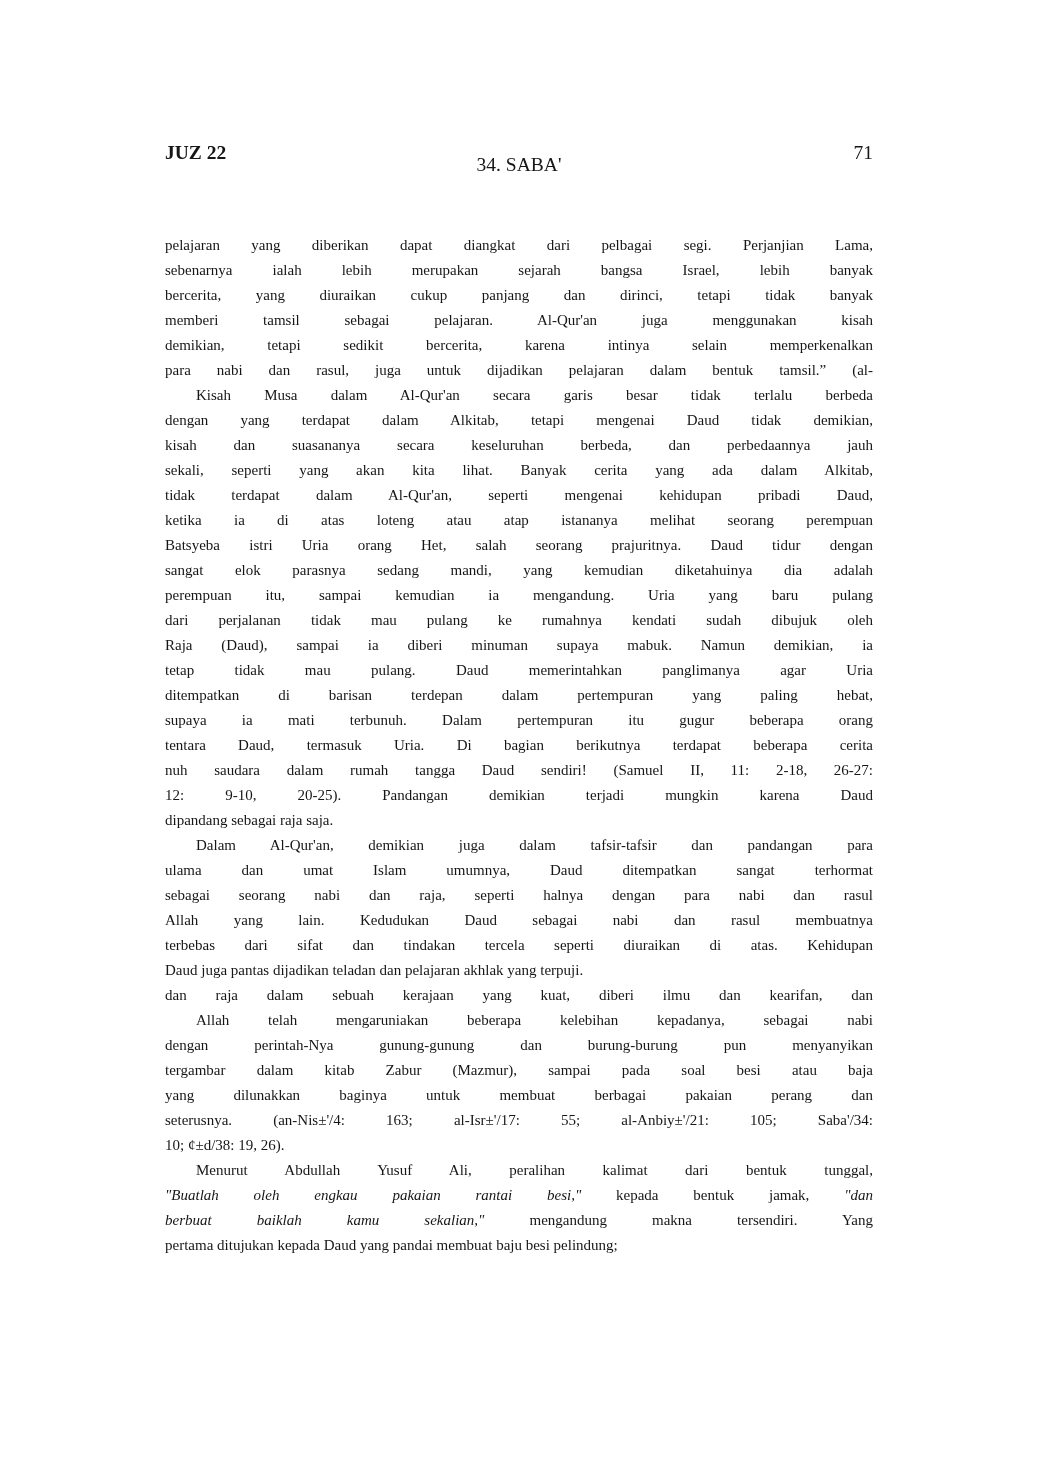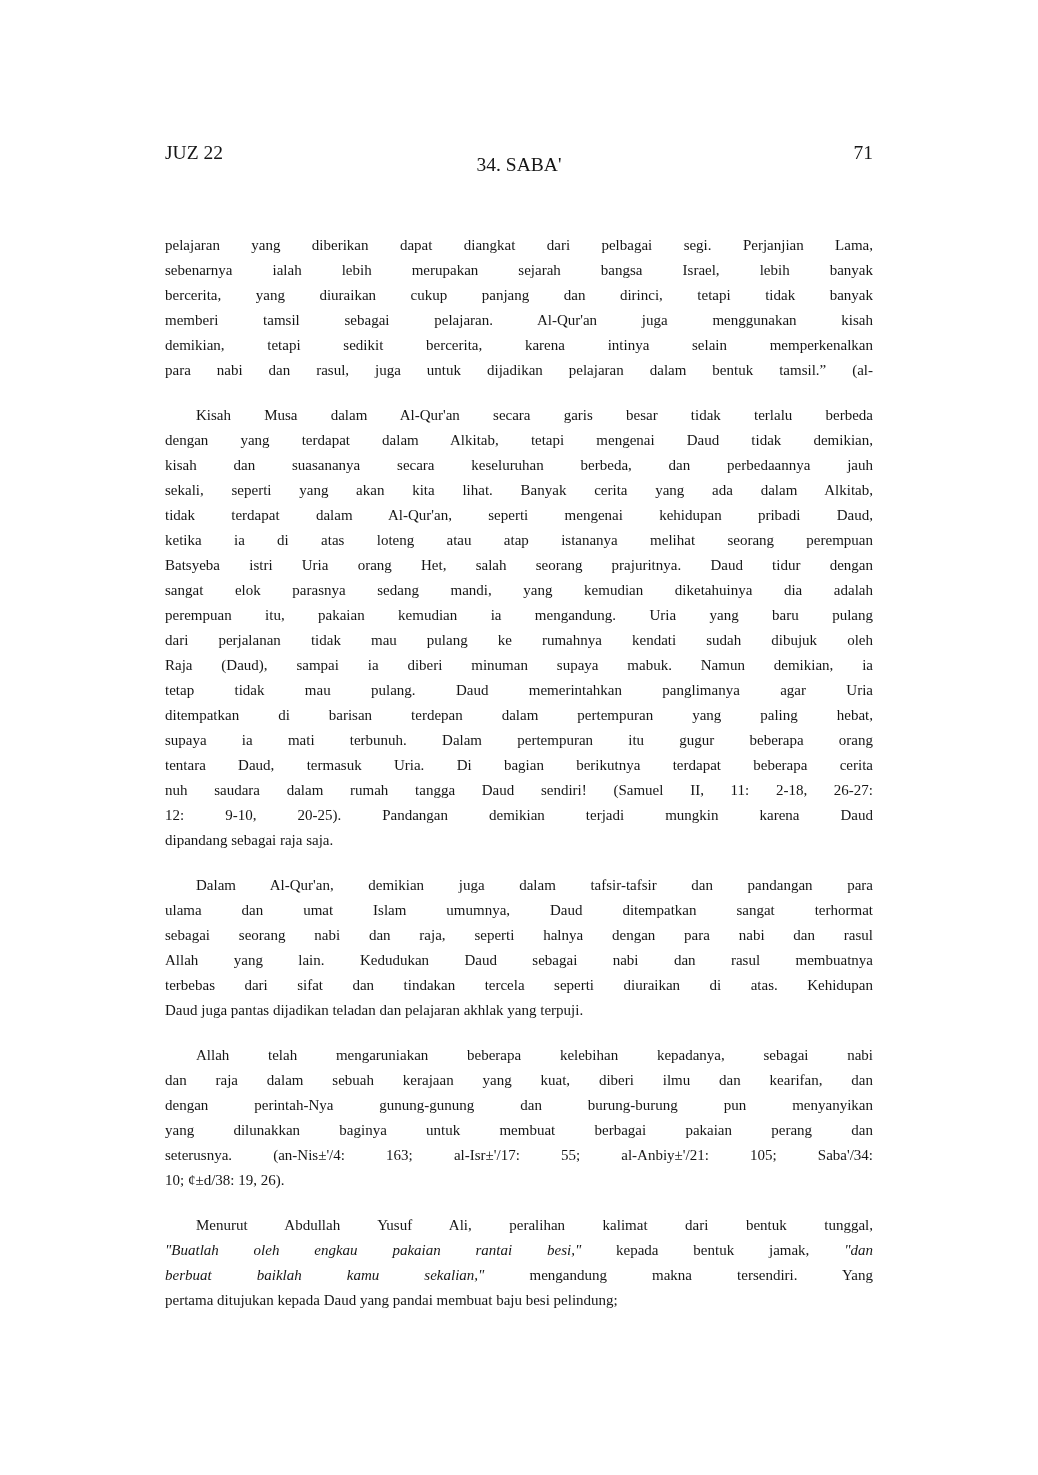--- a/index.html
+++ b/index.html
@@ -11,36 +11,36 @@
     color: #161616;
     overflow: hidden;
   }
   .page-header {
     position: absolute;
     top: 140px; left: 165px; width: 708px;
     display: grid;
     grid-template-columns: 1fr auto 1fr;
     font-size: 19.5px; line-height: 25px;
   }
-  .page-header .hl { justify-self: start; }
+  .page-header .hl { justify-self: start; font-weight: bold; }
   .page-header .hc { justify-self: center; margin-top: 12px; }
   .page-header .hr { justify-self: end; font-family: Liberation Serif, serif; }
   .body-text {
     position: absolute;
     top: 233px; left: 165px; width: 708px;
     font-size: 15px; line-height: 25px;
   }
   .para { margin: 0; }
   .line {
     text-align: justify;
     text-align-last: justify;
     white-space: normal;
   }
   .line.last { text-align-last: left; }
-  .line.indent { text-indent: 31px; margin-top: 20px; }
+  .line.indent { text-indent: 31px; }
   .it { font-style: italic; }
 </style>
 </head>
 <body>
 
 <div class="page-header">
   <span class="hl">JUZ 22</span>
   <span class="hc">34. SABA'</span>
   <span class="hr">71</span>
 </div>
@@ -56,43 +56,44 @@
     </div>
     <div class="para">
       <div class="line indent"><span>Kisah Musa dalam Al-Qur'an secara garis besar tidak terlalu berbeda</span></div>
       <div class="line"><span>dengan yang terdapat dalam Alkitab, tetapi mengenai Daud tidak demikian,</span></div>
       <div class="line"><span>kisah  dan suasananya secara keseluruhan berbeda, dan perbedaannya jauh</span></div>
       <div class="line"><span>sekali, seperti yang akan kita lihat. Banyak cerita yang ada dalam Alkitab,</span></div>
       <div class="line"><span>tidak terdapat dalam Al-Qur'an, seperti mengenai kehidupan pribadi Daud,</span></div>
       <div class="line"><span>ketika ia di atas loteng atau atap istananya melihat seorang perempuan</span></div>
       <div class="line"><span>Batsyeba istri Uria orang Het, salah seorang prajuritnya. Daud tidur dengan</span></div>
       <div class="line"><span>sangat elok parasnya sedang mandi, yang kemudian diketahuinya dia adalah</span></div>
-      <div class="line"><span>perempuan itu, pakaian kemudian ia mengandung. Uria yang baru pulang</span></div>
+      <div class="line"><span>perempuan itu, sampai kemudian ia mengandung. Uria yang baru pulang</span></div>
       <div class="line"><span>dari perjalanan tidak mau pulang ke rumahnya kendati sudah dibujuk oleh</span></div>
       <div class="line"><span>Raja (Daud), sampai ia diberi minuman supaya mabuk. Namun demikian, ia</span></div>
       <div class="line"><span>tetap tidak mau pulang. Daud memerintahkan panglimanya agar Uria</span></div>
       <div class="line"><span>ditempatkan di barisan terdepan dalam pertempuran yang paling hebat,</span></div>
       <div class="line"><span>supaya ia mati terbunuh. Dalam pertempuran itu gugur beberapa orang</span></div>
       <div class="line"><span>tentara Daud, termasuk Uria. Di bagian berikutnya terdapat beberapa cerita</span></div>
       <div class="line"><span>nuh saudara dalam rumah tangga Daud sendiri! (Samuel II, 11: 2-18, 26-27:</span></div>
       <div class="line"><span>12: 9-10, 20-25). Pandangan demikian terjadi mungkin karena Daud</span></div>
       <div class="line last"><span>dipandang sebagai raja saja.</span></div>
     </div>
     <div class="para">
       <div class="line indent"><span>Dalam Al-Qur'an, demikian juga dalam tafsir-tafsir dan pandangan para</span></div>
       <div class="line"><span>ulama dan umat Islam umumnya, Daud ditempatkan sangat terhormat</span></div>
       <div class="line"><span>sebagai seorang nabi dan raja, seperti halnya dengan para nabi dan rasul</span></div>
       <div class="line"><span>Allah yang lain. Kedudukan Daud sebagai nabi dan rasul membuatnya</span></div>
       <div class="line"><span>terbebas dari sifat dan tindakan tercela seperti diuraikan di atas. Kehidupan</span></div>
       <div class="line last"><span>Daud juga pantas dijadikan teladan dan pelajaran akhlak yang terpuji.</span></div>
     </div>
     <div class="para">
+      <div class="line"><span>dan raja dalam sebuah kerajaan yang kuat, diberi ilmu dan kearifan, dan</span></div>
       <div class="line indent"><span>Allah telah mengaruniakan beberapa kelebihan kepadanya, sebagai nabi</span></div>
-      <div class="line"><span>dan raja dalam sebuah kerajaan yang kuat, diberi ilmu dan kearifan, dan</span></div>
       <div class="line"><span>dengan perintah-Nya gunung-gunung dan burung-burung pun menyanyikan</span></div>
+      <div class="line"><span>tergambar dalam kitab Zabur (Mazmur), sampai pada soal besi atau baja</span></div>
       <div class="line"><span>yang dilunakkan baginya untuk membuat berbagai pakaian perang dan</span></div>
       <div class="line"><span>seterusnya.  (an-Nis±'/4: 163; al-Isr±'/17: 55; al-Anbiy±'/21: 105;  Saba'/34:</span></div>
       <div class="line last"><span>10; ¢±d/38: 19, 26).</span></div>
     </div>
     <div class="para">
       <div class="line indent"><span>Menurut Abdullah Yusuf Ali, peralihan kalimat dari bentuk tunggal,</span></div>
       <div class="line"><span class="it">"Buatlah oleh engkau pakaian rantai besi,"</span><span> kepada bentuk jamak, </span><span class="it">"dan</span></div>
       <div class="line"><span class="it">berbuat baiklah kamu sekalian,"</span><span> mengandung makna tersendiri. Yang</span></div>
       <div class="line last"><span>pertama ditujukan kepada Daud yang pandai membuat baju besi pelindung;</span></div>
     </div>

